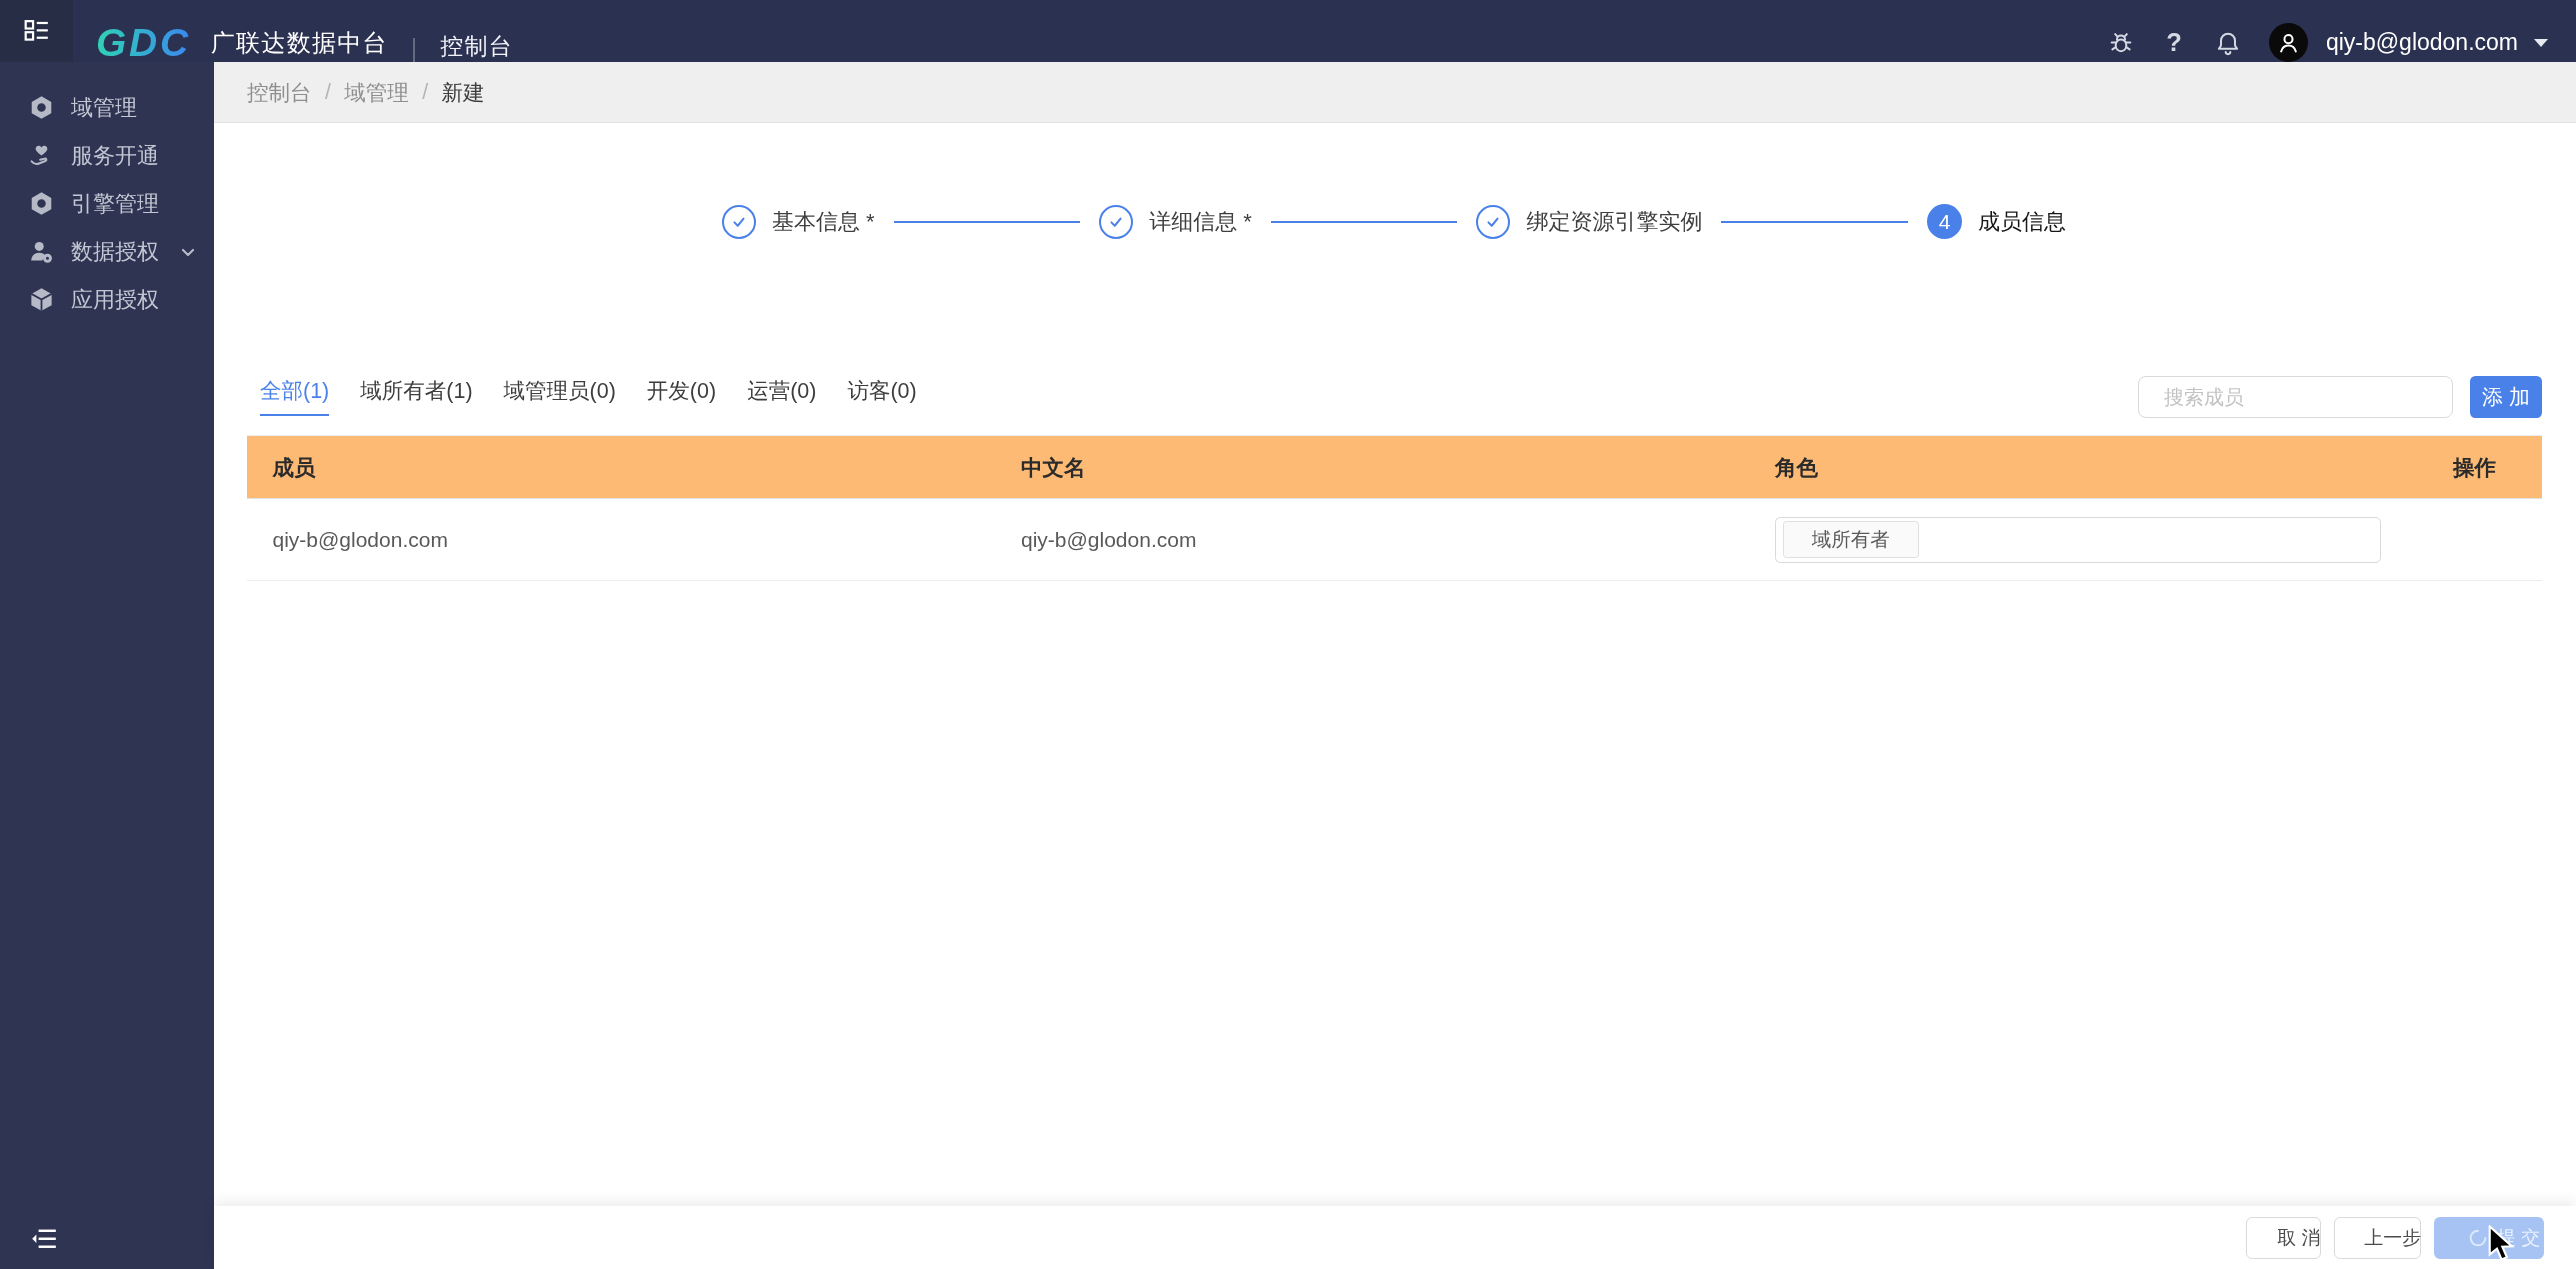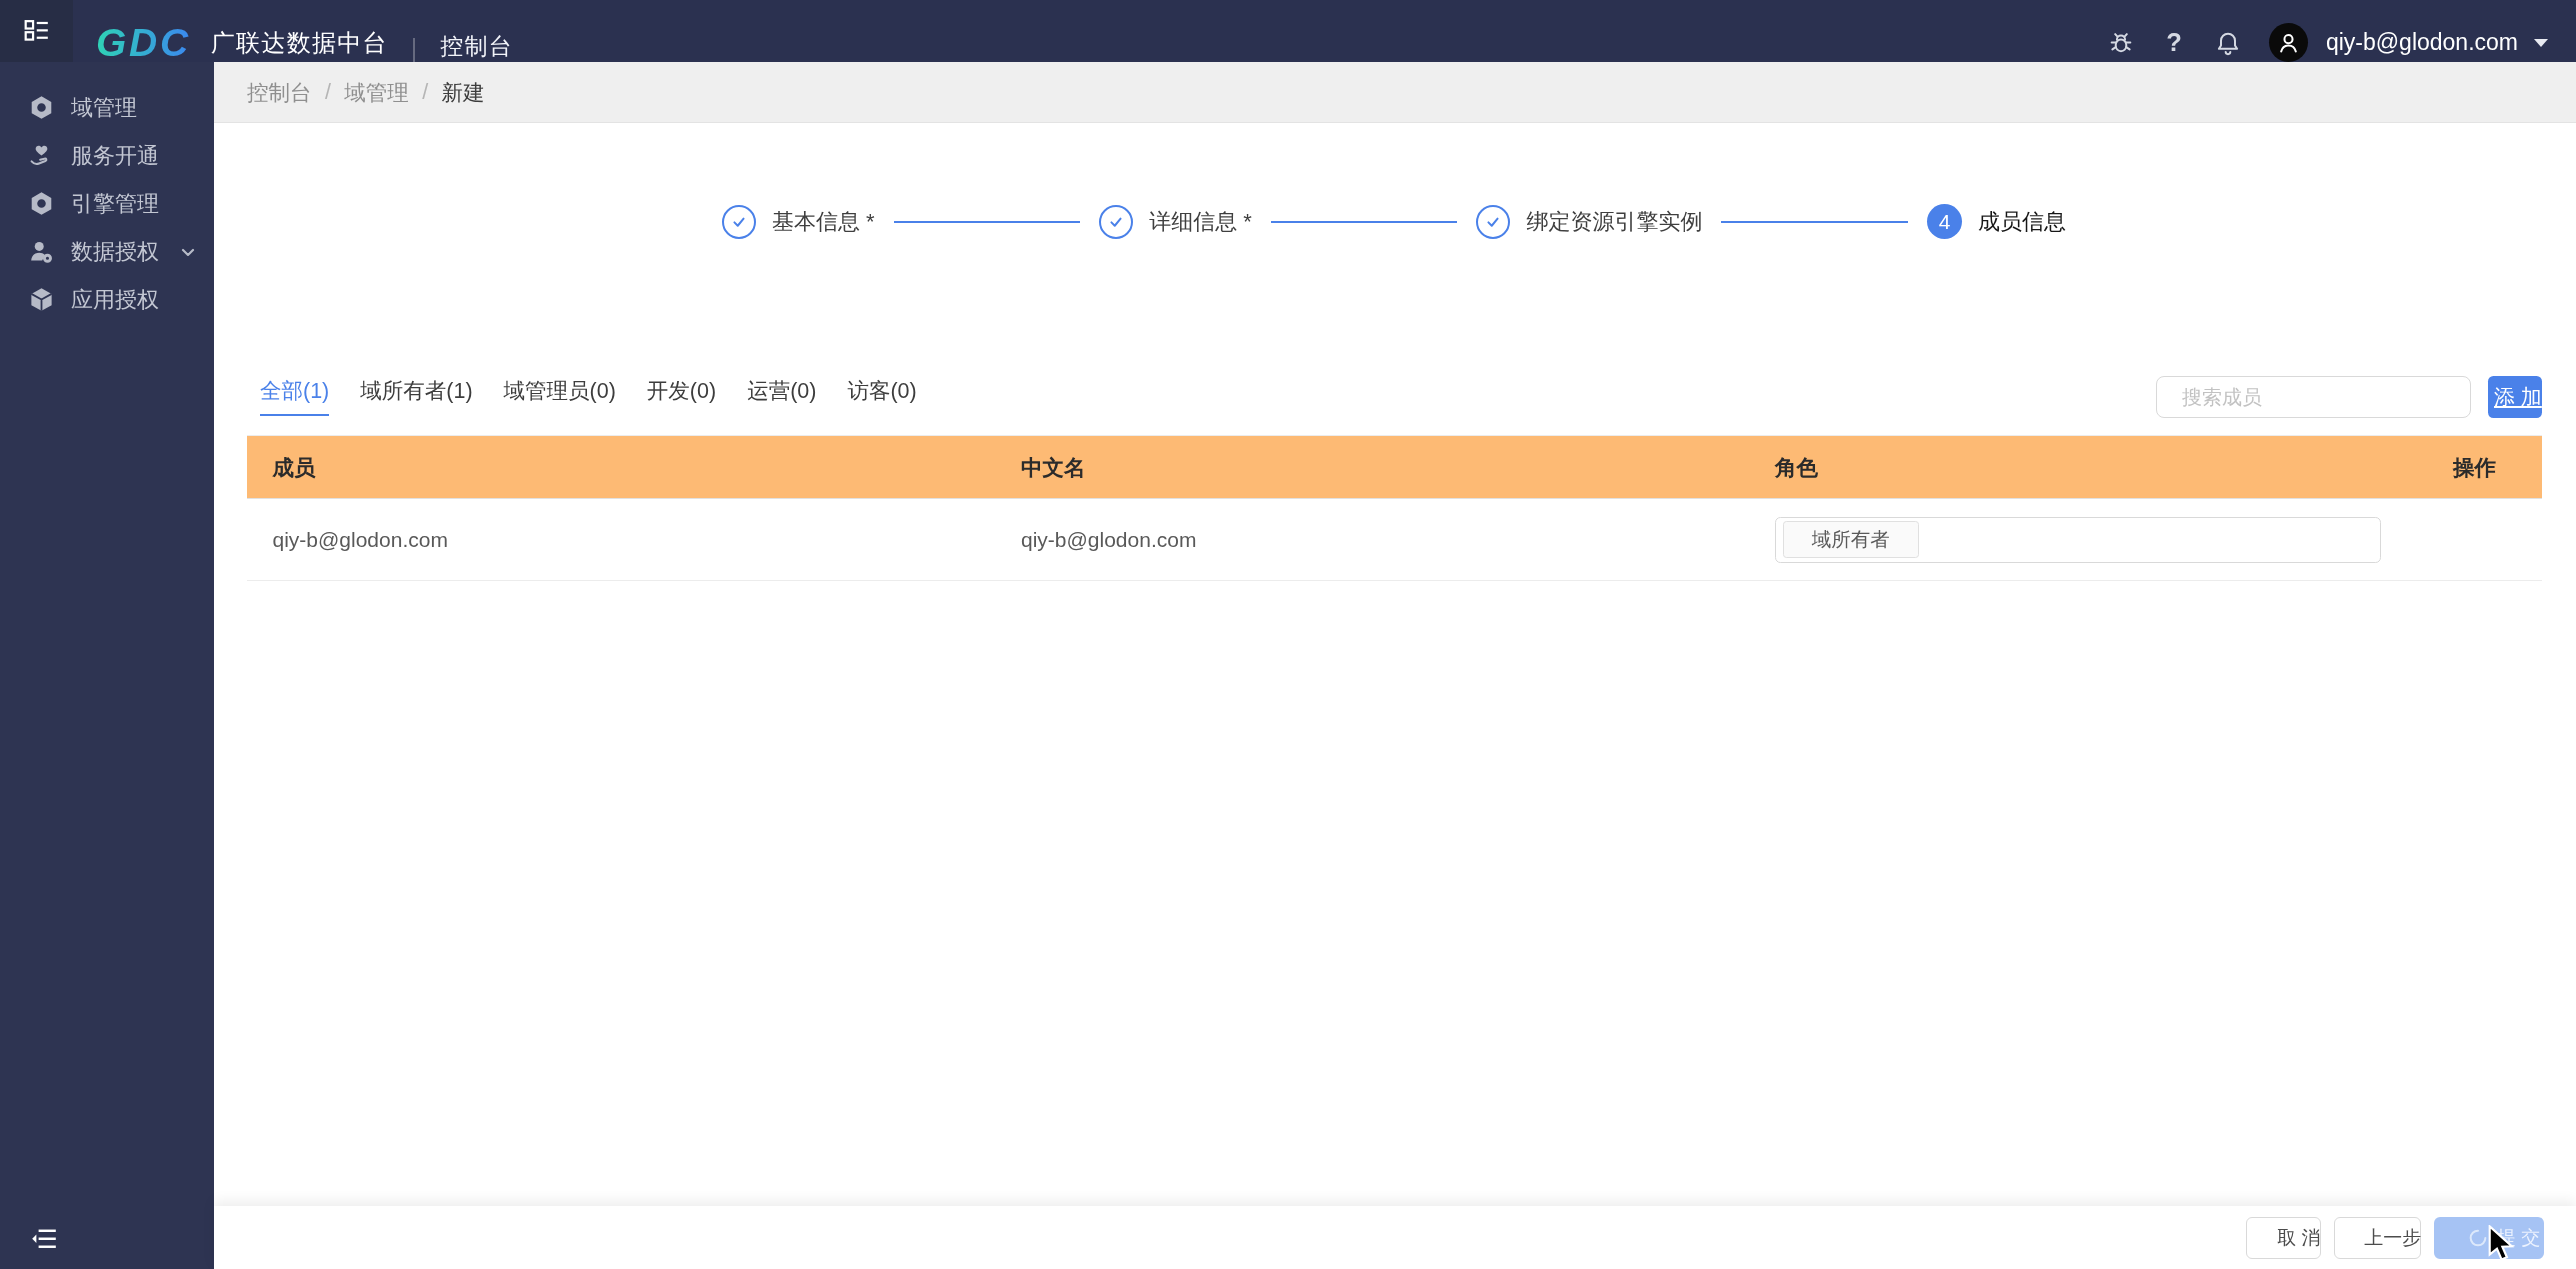--- a/index.html
+++ b/index.html
@@ -45,21 +45,21 @@
   .step-label{font-size:22px;color:#3f3f3f;margin-left:16px;white-space:nowrap;}
   .step-label.current{color:#171717;}
   .step-line{flex:1 1 auto;height:2px;background:#4a81e9;margin:0 19px;}
   
   .tabs{position:absolute;left:46px;top:314px;display:flex;gap:31px;font-size:21.5px;color:#3d3d3d;}
   .tab{padding-bottom:9.4px;cursor:pointer;border-bottom:2.7px solid transparent;white-space:nowrap;}
   .tab.active{color:#4a81e9;border-bottom-color:#4a81e9;}
   .toolbar-right{position:absolute;right:34px;top:314px;display:flex;gap:17px;align-items:center;}
   .search-input{width:315px;height:42px;box-sizing:border-box;border:1.3px solid #d9d9d9;border-radius:8px;padding:0 25px;font-size:20px;color:#333333;background:#ffffff;outline:none;font-family:inherit;}
   .search-input::placeholder{color:#c2c2c2;}
-  .add-btn{width:54px;height:42px;background:#4a81e9;border:none;border-radius:5.4px;color:#ffffff;font-size:21px;cursor:pointer;font-family:inherit;white-space:nowrap;text-decoration:underline;}
+  .add-btn{width:72px;height:42px;background:#4a81e9;border:none;border-radius:5.4px;color:#ffffff;font-size:21px;cursor:pointer;font-family:inherit;white-space:nowrap;}
   
   .member-table{position:absolute;left:33px;top:373px;width:2295px;}
   .thead,.trow{display:grid;grid-template-columns:774px 754px 678px 1fr;align-items:center;}
   .thead{height:62px;background:#fdba74;border-top:0.7px solid #ececec;border-bottom:0.7px solid #e1e1e1;font-size:21.5px;font-weight:bold;color:#2b2b2b;}
   .th-first{padding-left:25.5px;}
   .th-last{text-align:right;padding-right:46px;}
   .trow{height:81px;background:#ffffff;border-bottom:0.7px solid #ececec;font-size:21px;color:#595959;}
   .td-first{padding-left:25.5px;}
   .role-select{width:606px;height:46px;box-sizing:border-box;border:1.3px solid #d9d9d9;border-radius:5.4px;background:#ffffff;display:flex;align-items:center;padding-left:6.7px;cursor:pointer;}
   .role-tag{height:35px;padding:0 28px;display:flex;align-items:center;background:#fafafa;border:0.7px solid #e0e0e0;border-radius:3.4px;font-size:19.5px;color:#5a5a5a;}

